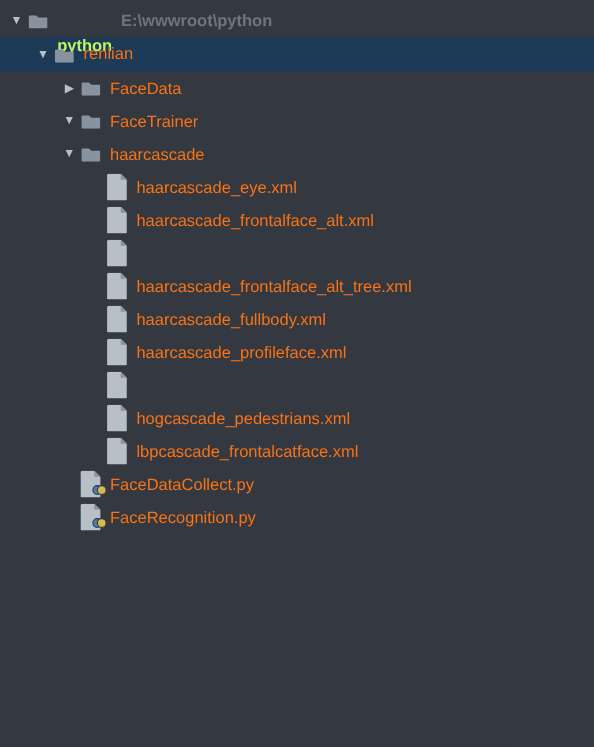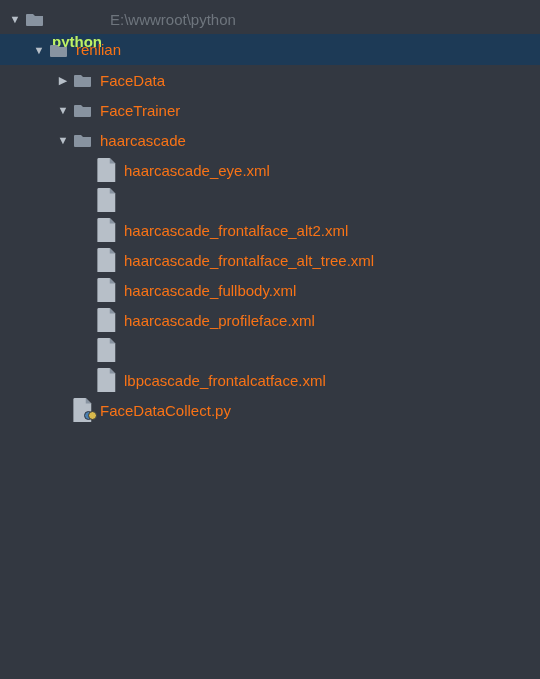--- a/index.html
+++ b/index.html
@@ -41,21 +41,21 @@
     justify-content: center;
     flex-shrink: 0;
     margin-right: 6px;
   }
   .folder-icon svg { width: 18px; height: 14px; }
   .label { color: #f97316; }
   .label.bold { font-weight: 700; color: #bef264; margin-top: 44px; }
   .path-label {
     color: #6e757d;
     margin-left: 8px;
-    font-weight: 400;
+    font-weight: 700;
   }
   .badge {
     position: absolute;
     font-size: 7px;
     font-weight: 700;
     color: #fff;
     background: #e07f3f;
     padding: 0 1px;
     line-height: 8px;
     border-radius: 1px;
@@ -157,32 +157,32 @@
       <div class="row">
         <span class="indent" style="width:78px"></span>
         <span class="arrow empty">▶</span>
         <span class="file-wrapper">
           <svg viewBox="0 0 16 18">
             <path fill="#b7bfc8" d="M2 0h8l4 4v13a1 1 0 0 1-1 1H2a1 1 0 0 1-1-1V1a1 1 0 0 1 1-1z"></path>
             <path fill="#8893a0" d="M10 0l4 4h-4z"></path>
           </svg>
           <span class="badge" style="bottom:-1px; left:-1px;"></span>
         </span>
-      </div>
-      <div class="row">
-        <span class="indent" style="width:78px"></span>
-        <span class="arrow empty">▶</span>
-        <span class="file-wrapper">
-          <svg viewBox="0 0 16 18">
-            <path fill="#b7bfc8" d="M2 0h8l4 4v13a1 1 0 0 1-1 1H2a1 1 0 0 1-1-1V1a1 1 0 0 1 1-1z"></path>
-            <path fill="#8893a0" d="M10 0l4 4h-4z"></path>
-          </svg>
-          <span class="badge" style="bottom:-1px; left:-1px;"></span>
-        </span>
-        <span class="label">haarcascade_frontalface_alt2.xml</span>
+        <span class="label">haarcascade_frontalface_alt.xml</span>
+      </div>
+      <div class="row">
+        <span class="indent" style="width:78px"></span>
+        <span class="arrow empty">▶</span>
+        <span class="file-wrapper">
+          <svg viewBox="0 0 16 18">
+            <path fill="#b7bfc8" d="M2 0h8l4 4v13a1 1 0 0 1-1 1H2a1 1 0 0 1-1-1V1a1 1 0 0 1 1-1z"></path>
+            <path fill="#8893a0" d="M10 0l4 4h-4z"></path>
+          </svg>
+          <span class="badge" style="bottom:-1px; left:-1px;"></span>
+        </span>
       </div>
       <div class="row">
         <span class="indent" style="width:78px"></span>
         <span class="arrow empty">▶</span>
         <span class="file-wrapper">
           <svg viewBox="0 0 16 18">
             <path fill="#b7bfc8" d="M2 0h8l4 4v13a1 1 0 0 1-1 1H2a1 1 0 0 1-1-1V1a1 1 0 0 1 1-1z"></path>
             <path fill="#8893a0" d="M10 0l4 4h-4z"></path>
           </svg>
           <span class="badge" style="bottom:-1px; left:-1px;"></span>
@@ -216,20 +216,32 @@
       <div class="row">
         <span class="indent" style="width:78px"></span>
         <span class="arrow empty">▶</span>
         <span class="file-wrapper">
           <svg viewBox="0 0 16 18">
             <path fill="#b7bfc8" d="M2 0h8l4 4v13a1 1 0 0 1-1 1H2a1 1 0 0 1-1-1V1a1 1 0 0 1 1-1z"></path>
             <path fill="#8893a0" d="M10 0l4 4h-4z"></path>
           </svg>
           <span class="badge" style="bottom:-1px; left:-1px;"></span>
         </span>
+      </div>
+      <div class="row">
+        <span class="indent" style="width:78px"></span>
+        <span class="arrow empty">▶</span>
+        <span class="file-wrapper">
+          <svg viewBox="0 0 16 18">
+            <path fill="#b7bfc8" d="M2 0h8l4 4v13a1 1 0 0 1-1 1H2a1 1 0 0 1-1-1V1a1 1 0 0 1 1-1z"></path>
+            <path fill="#8893a0" d="M10 0l4 4h-4z"></path>
+          </svg>
+          <span class="badge" style="bottom:-1px; left:-1px;"></span>
+        </span>
+        <span class="label">hogcascade_pedestrians.xml</span>
       </div>
       <div class="row">
         <span class="indent" style="width:78px"></span>
         <span class="arrow empty">▶</span>
         <span class="file-wrapper">
           <svg viewBox="0 0 16 18">
             <path fill="#b7bfc8" d="M2 0h8l4 4v13a1 1 0 0 1-1 1H2a1 1 0 0 1-1-1V1a1 1 0 0 1 1-1z"></path>
             <path fill="#8893a0" d="M10 0l4 4h-4z"></path>
           </svg>
           <span class="badge" style="bottom:-1px; left:-1px;"></span>
@@ -245,15 +257,28 @@
         <span class="file-wrapper">
           <svg viewBox="0 0 16 18">
             <path fill="#b7bfc8" d="M2 0h8l4 4v13a1 1 0 0 1-1 1H2a1 1 0 0 1-1-1V1a1 1 0 0 1 1-1z"></path>
             <path fill="#8893a0" d="M10 0l4 4h-4z"></path>
           </svg>
           <span class="py-dot"></span>
           <span class="py-dot2"></span>
         </span>
         <span class="label">FaceDataCollect.py</span>
       </div>
+      <div class="row">
+        <span class="indent" style="width:54px"></span>
+        <span class="arrow empty">▶</span>
+        <span class="file-wrapper">
+          <svg viewBox="0 0 16 18">
+            <path fill="#b7bfc8" d="M2 0h8l4 4v13a1 1 0 0 1-1 1H2a1 1 0 0 1-1-1V1a1 1 0 0 1 1-1z"></path>
+            <path fill="#8893a0" d="M10 0l4 4h-4z"></path>
+          </svg>
+          <span class="py-dot"></span>
+          <span class="py-dot2"></span>
+        </span>
+        <span class="label">FaceRecognition.py</span>
+      </div>
     </div>
 
 </div>
 
 </body></html>

